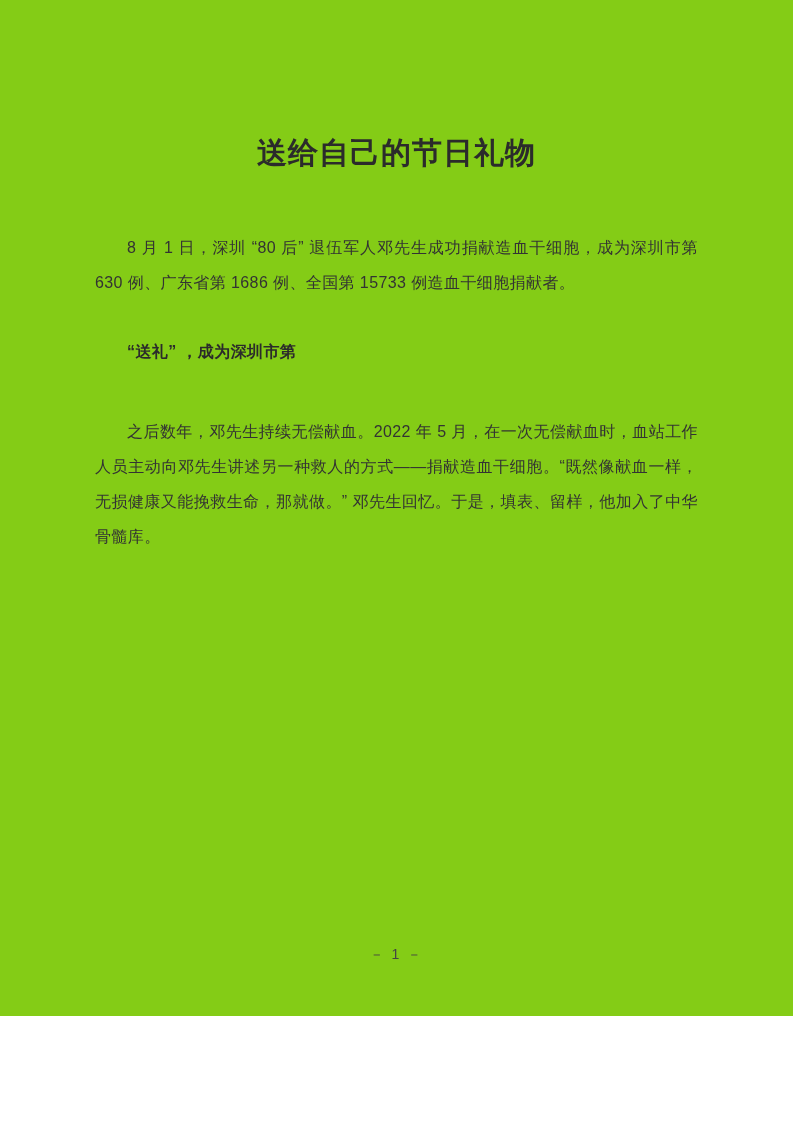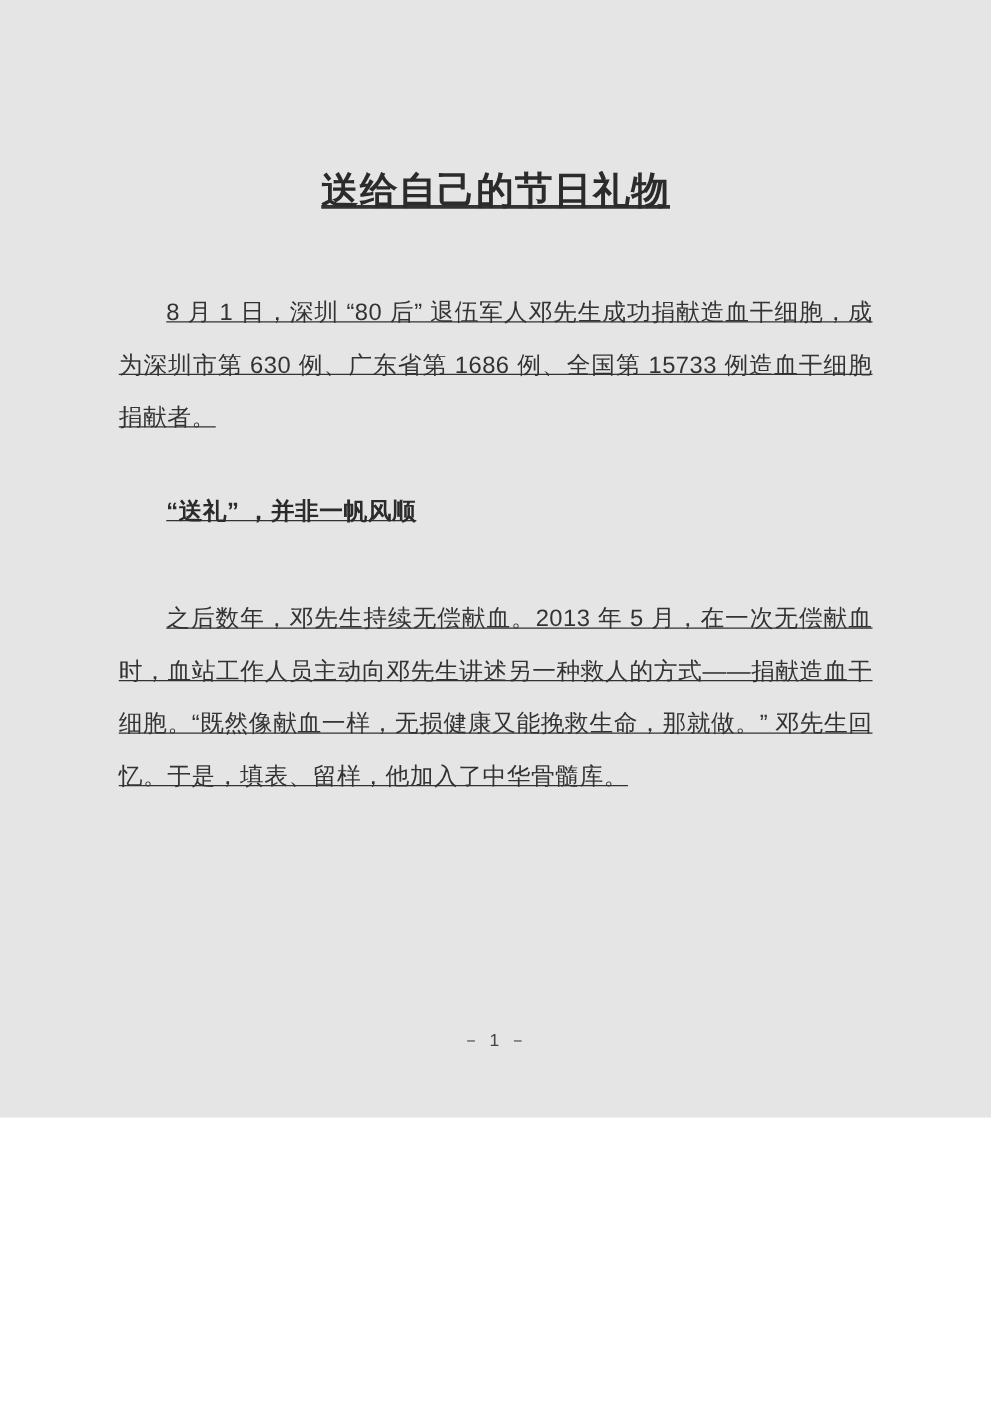--- a/index.html
+++ b/index.html
@@ -11,42 +11,41 @@
     width: 793px;
     height: 1122px;
     font-family: "Liberation Sans", sans-serif;
     color: #333333;
     position: relative;
     overflow: hidden;
   }
   .page {
     position: relative;
     width: 793px;
-    height: 894px;
+    height: 1016px;
     box-sizing: border-box;
     padding: 0 95px;
-    background: #e5e5e5;
-    text-decoration: underline;
+    background: #84cc16;
   }
   .doc-title {
     margin: 0;
     padding-top: 132px;
     text-align: center;
     font-size: 30px;
     font-weight: bold;
     letter-spacing: 1px;
     color: #2b2b2b;
     line-height: 1.4;
   }
   .body-block {
     margin-top: 56px;
   }
   p.para {
     margin: 0 0 34px 0;
-    font-size: 19px;
+    font-size: 16px;
     line-height: 2.2;
     color: #333333;
     text-align: justify;
     text-indent: 2em;
     letter-spacing: 0.4px;
   }
   p.para.sub {
     font-weight: bold;
     color: #2b2b2b;
     margin-top: 34px;
@@ -68,19 +67,19 @@
 </style>
 </head>
 <body>
 
 <div class="page">
 
   <h1 class="doc-title">送给自己的节日礼物</h1>
 
   <div class="body-block">
     <p class="para">8 月 1 日，深圳 “80 后” 退伍军人邓先生成功捐献造血干细胞，成为深圳市第 630 例、广东省第 1686 例、全国第 15733 例造血干细胞捐献者。</p>
-    <p class="para sub">“送礼” ，并非一帆风顺</p>
-    <p class="para gap-big">之后数年，邓先生持续无偿献血。2013 年 5 月，在一次无偿献血时，血站工作人员主动向邓先生讲述另一种救人的方式——捐献造血干细胞。“既然像献血一样，无损健康又能挽救生命，那就做。” 邓先生回忆。于是，填表、留样，他加入了中华骨髓库。</p>
+    <p class="para sub">“送礼” ，成为深圳市第</p>
+    <p class="para gap-big">之后数年，邓先生持续无偿献血。2022 年 5 月，在一次无偿献血时，血站工作人员主动向邓先生讲述另一种救人的方式——捐献造血干细胞。“既然像献血一样，无损健康又能挽救生命，那就做。” 邓先生回忆。于是，填表、留样，他加入了中华骨髓库。</p>
   </div>
 
   <div class="footer">－ 1 －</div>
 
 </div>
 
 </body></html>

